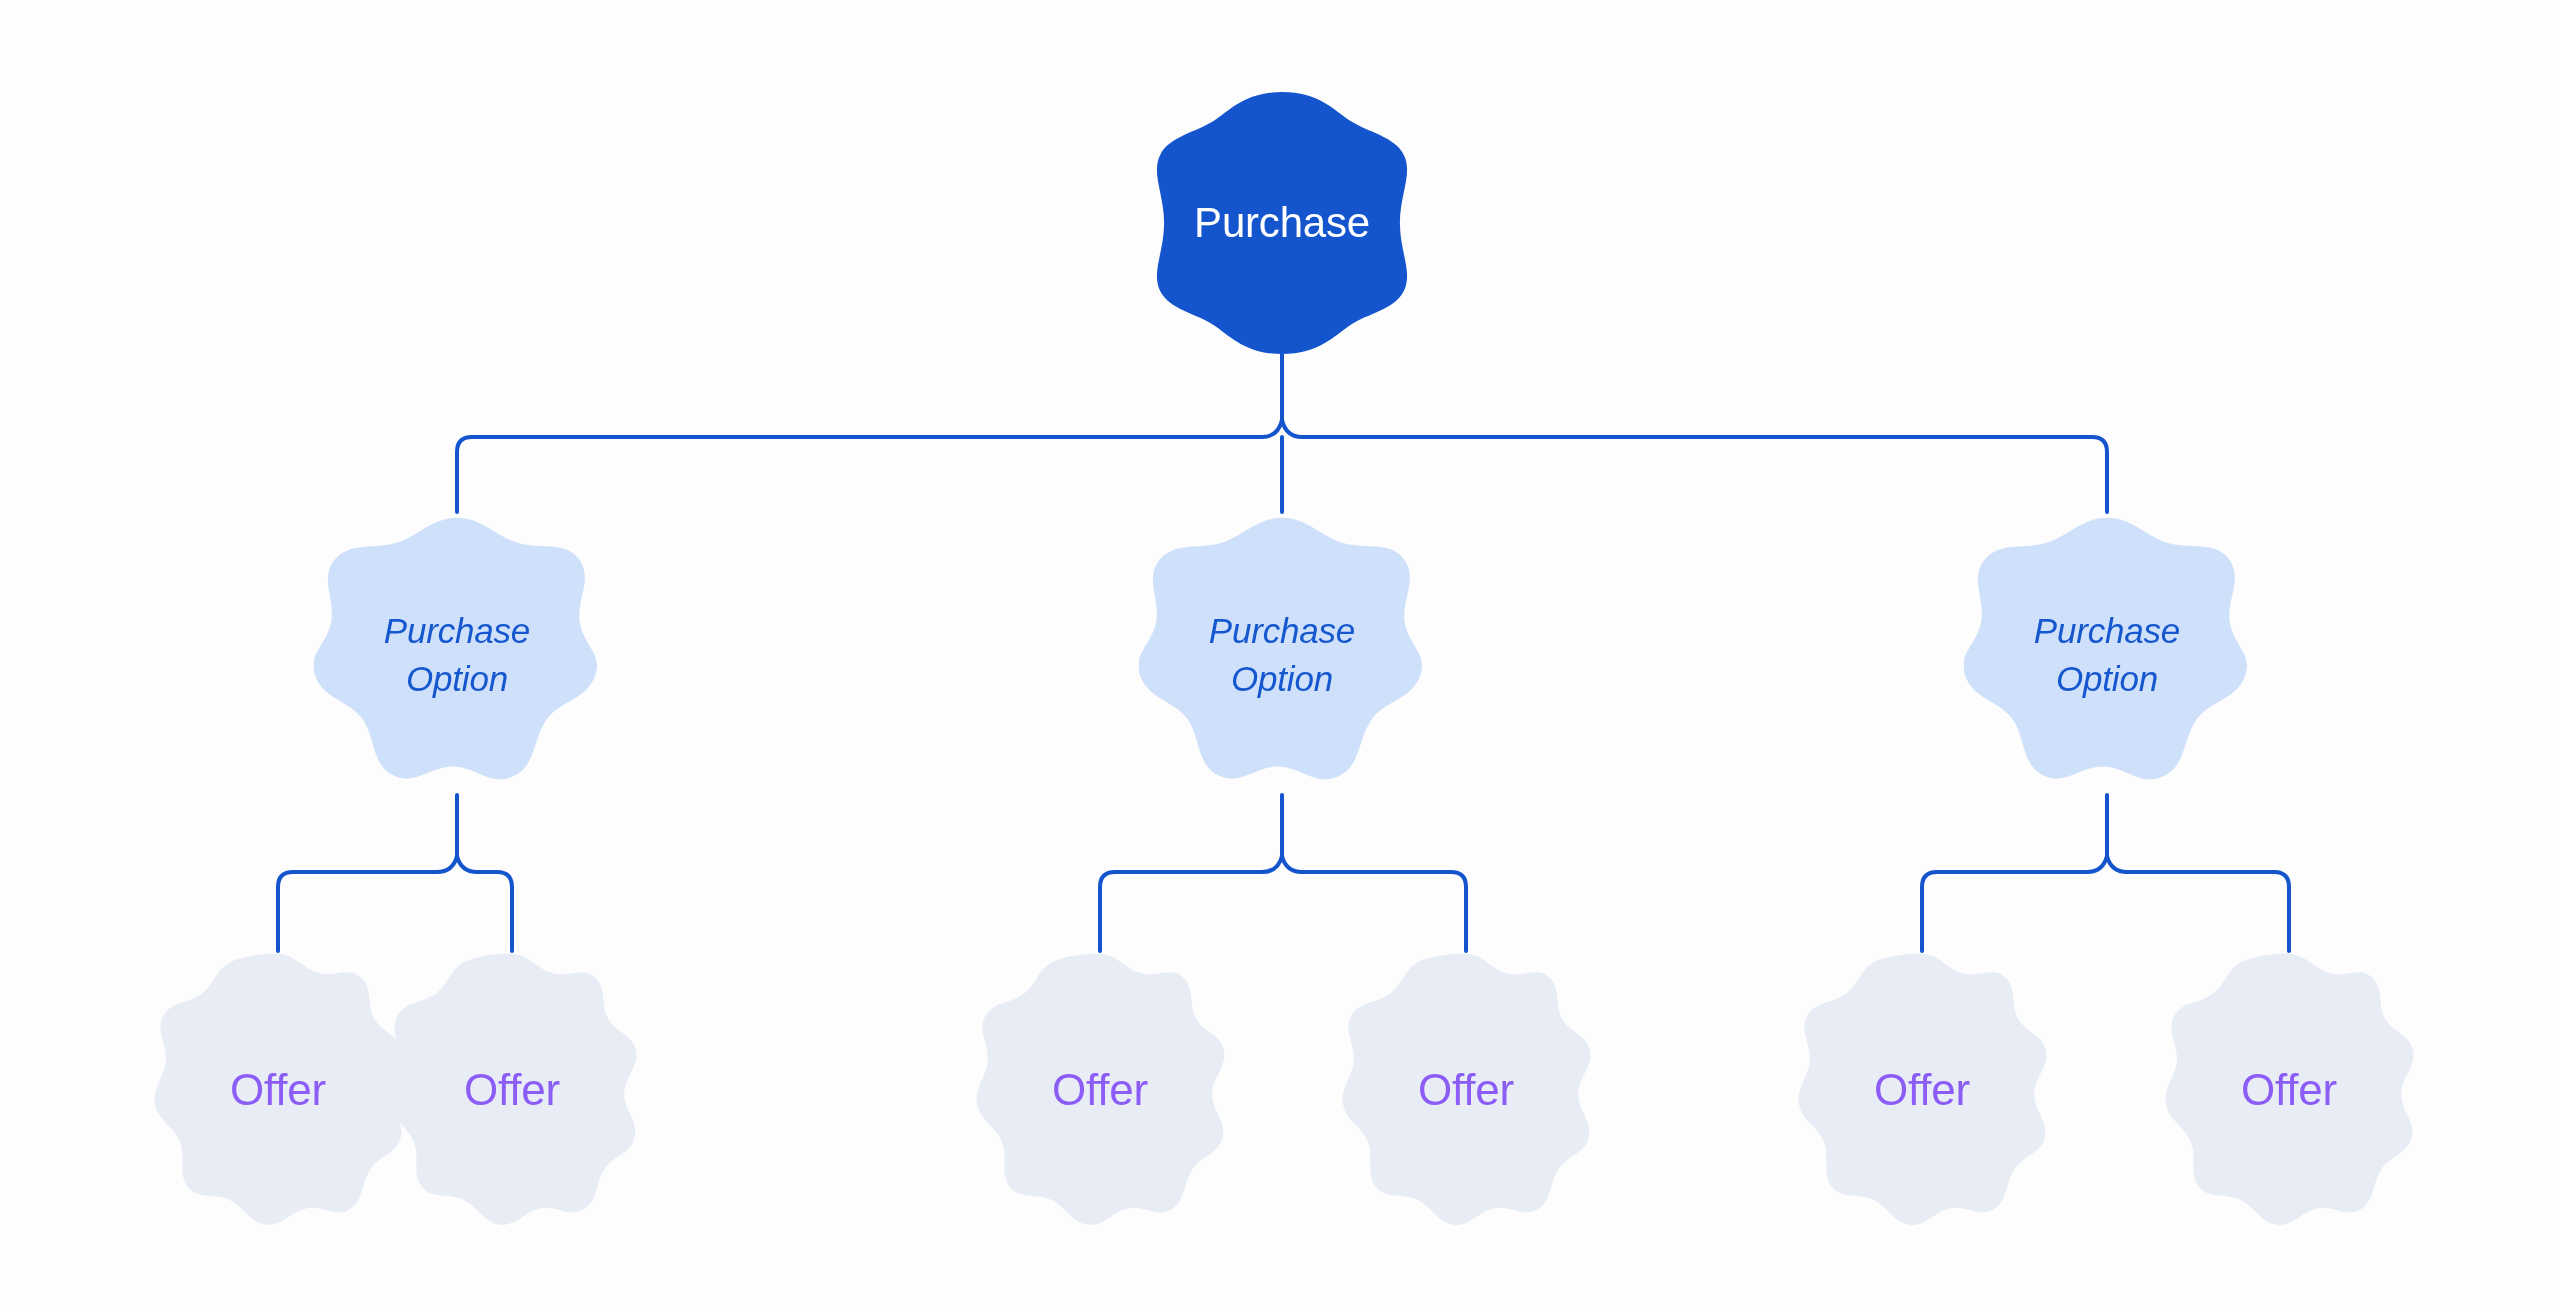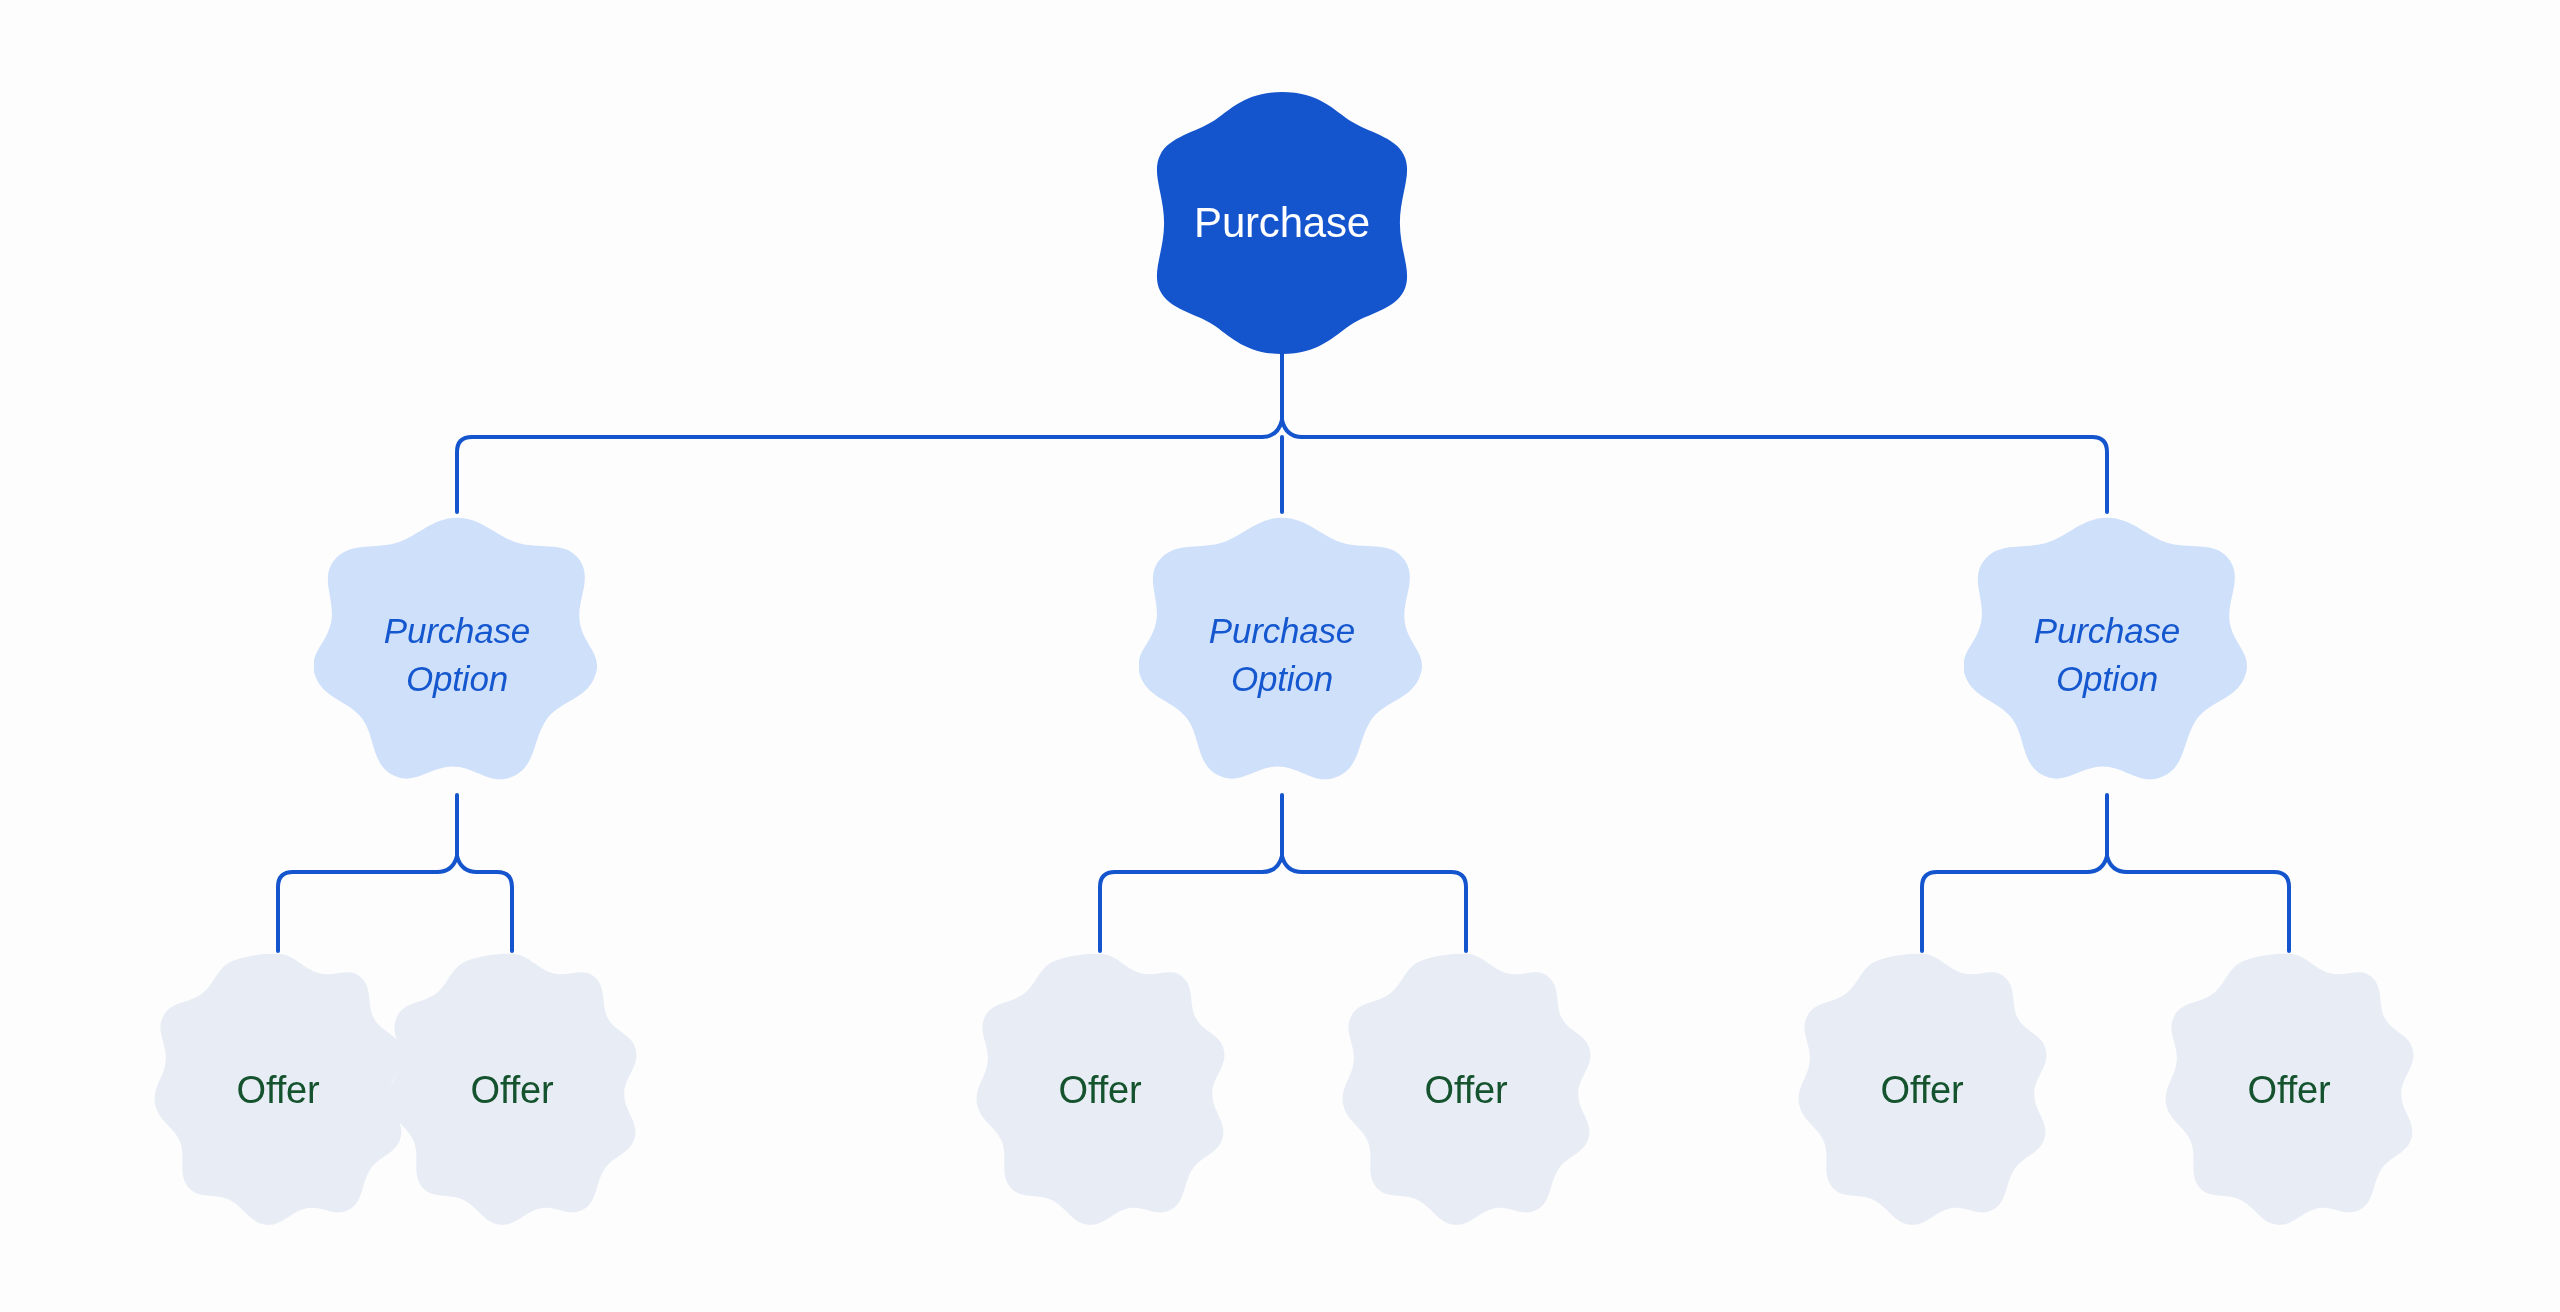--- a/index.html
+++ b/index.html
@@ -79,22 +79,22 @@
   .opt-1 { left: 1139px; }
   .opt-2 { left: 1964px; }
 
   
   .node-offer {
     width: 264px;
     height: 278px;
     top: 951px;
   }
   .node-offer .label {
-    color: #14532d;
-    font-size: 38px;
+    color: #8b5cf6;
+    font-size: 44px;
     font-weight: 500;
   }
   .off-0 { left: 146px; }
   .off-1 { left: 380px; }
   .off-2 { left: 968px; }
   .off-3 { left: 1334px; }
   .off-4 { left: 1790px; }
   .off-5 { left: 2157px; }
 </style>
 </head>

